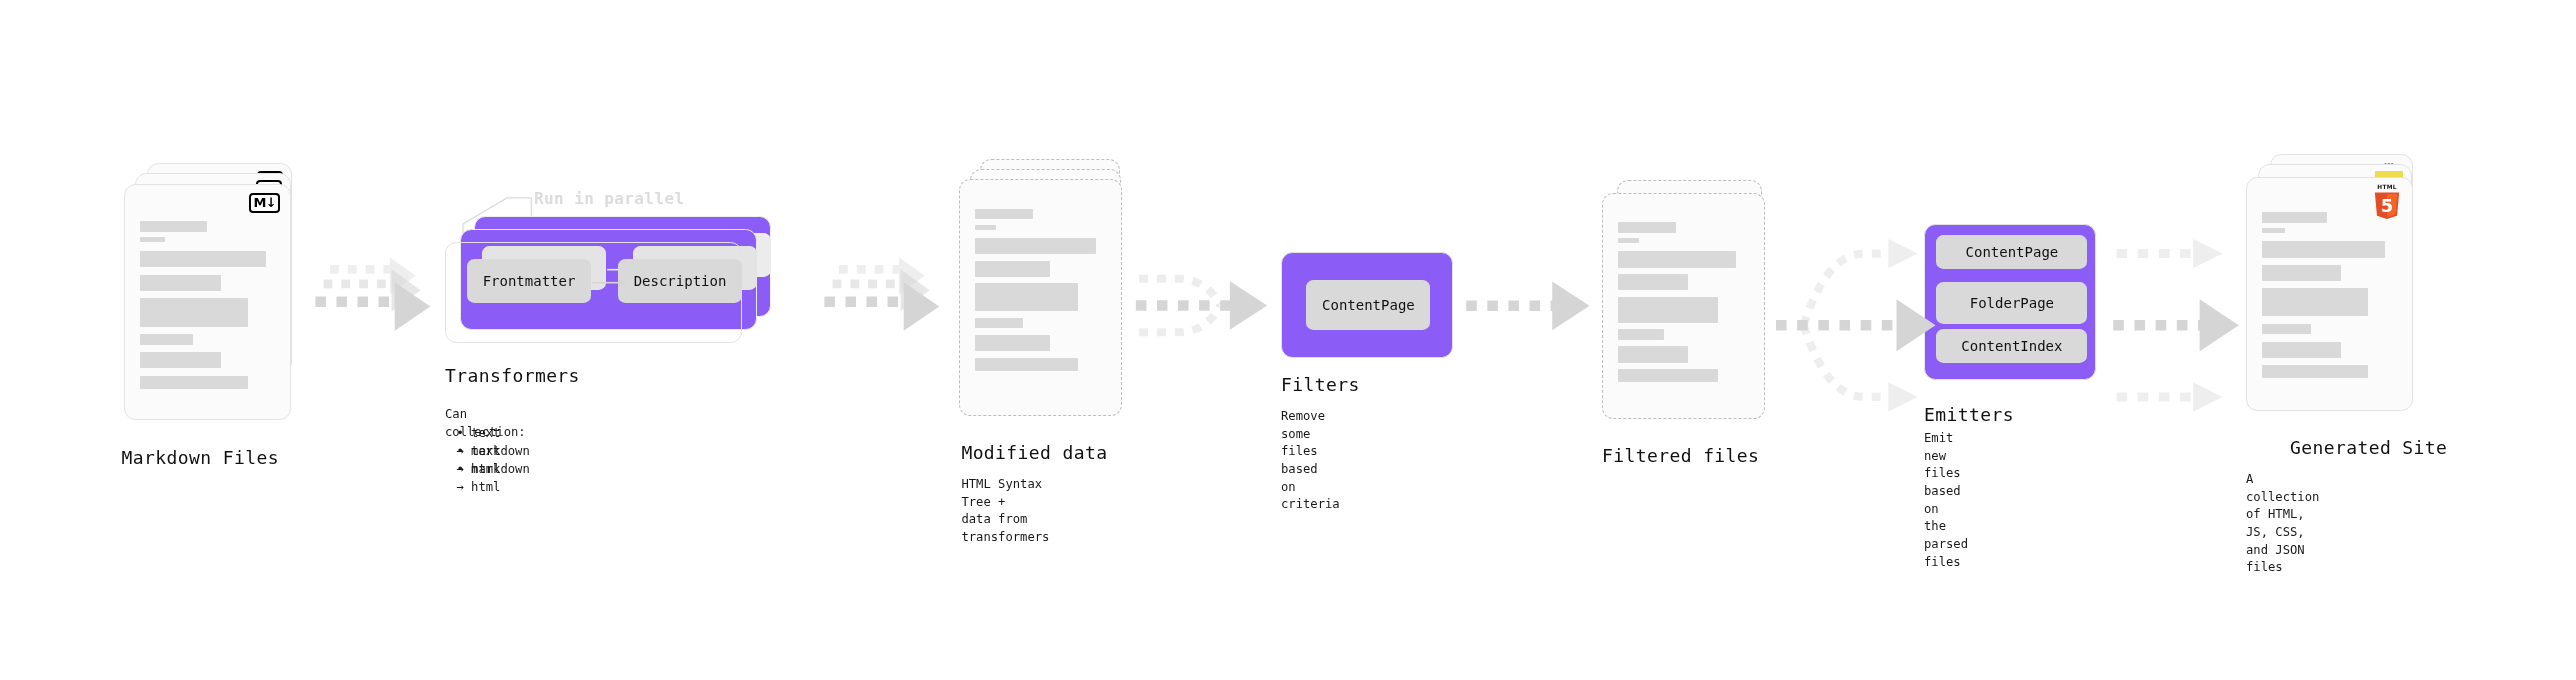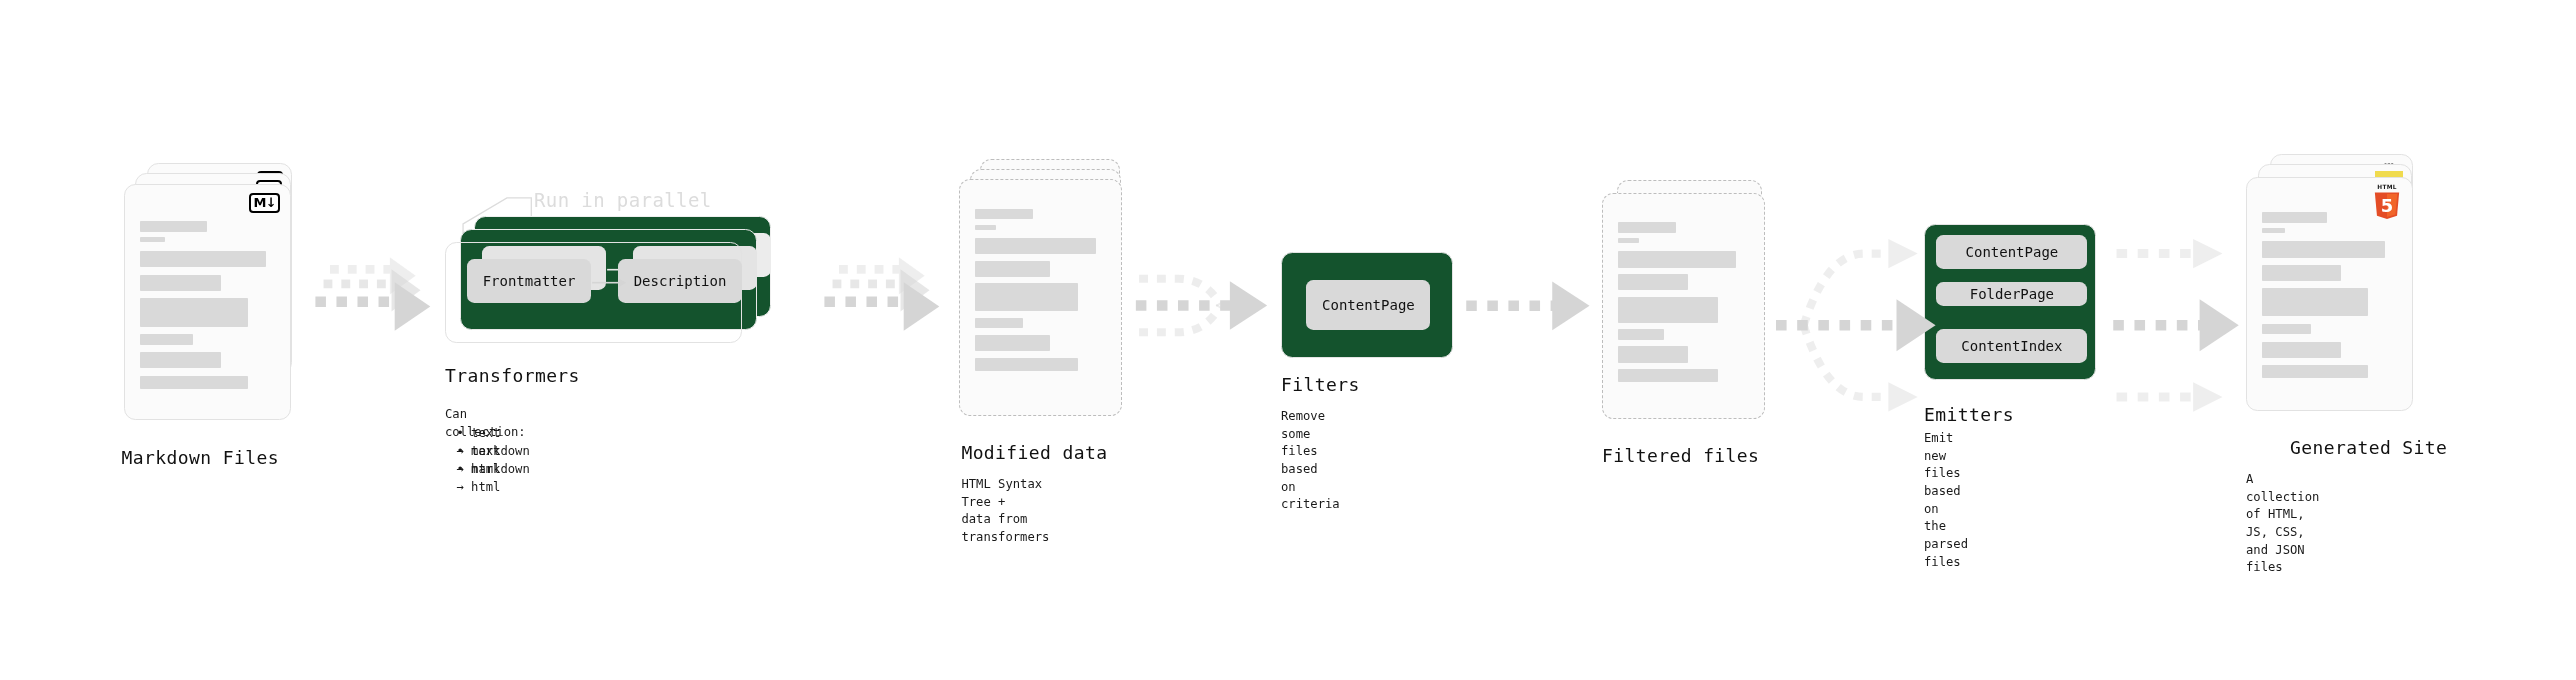--- a/index.html
+++ b/index.html
@@ -65,21 +65,21 @@
     font-size:12.2px;color:#1a1a1a;
     line-height:1.45;
     white-space:pre-line;
   }
 
   
   .groupbox{
     position:absolute;
     border:1.2px solid #e4e4e4;
     border-radius:11.4px;
-    background:#14532d;
+    background:#8b5cf6;
     box-sizing:border-box;
   }
   .pill{
     position:absolute;
     background:#d9d9d9;
     border-radius:7.3px;
     display:flex;align-items:center;justify-content:center;
     font-size:14px;color:#111;
     white-space:nowrap;
   }
@@ -121,21 +121,21 @@
   </div>
 
   <div class="title" style="left:-2.4px;top:284px;">Markdown Files</div>
 </div>
 
 <div class="stage" style="left:445px;top:193px;">
 
   <svg class="conn" width="106" height="65" style="left:13px;top:0px;" viewBox="0 0 130 80">
     <path d="M6,78 L6,38 L60,6 L90,6 L90,32" fill="none" stroke="#dcdcdc" stroke-width="1.6"></path>
   </svg>
-  <div class="title" style="left:89px;top:-4.1px;font-size:19px;color:#dcdcdc;">Run in parallel</div>
+  <div class="title" style="left:89px;top:-4.1px;font-size:16px;color:#dcdcdc;font-weight:bold;">Run in parallel</div>
 
   <div class="groupbox" style="left:29px;top:23px;width:297px;height:101px;border-color:#efefef;">
     <div class="pill" style="left:21px;top:16.3px;width:124px;height:44px;background:#ececec;color:transparent;"></div>
     <div class="pill" style="left:172px;top:16.3px;width:124px;height:44px;background:#ececec;color:transparent;"></div>
     <svg class="conn" width="36" height="11.4" style="left:146px;top:34px;" viewBox="0 0 44 14">
       <path d="M0,7 L33,7" stroke="#eeeeee" stroke-width="2" fill="none"></path>
       <path d="M33,2 L42,7 L33,12 Z" fill="#eeeeee"></path>
     </svg>
   </div>
 
@@ -206,21 +206,21 @@
       <div class="stripe" style="width:53%;height:16.3px;margin-top:6.5px;"></div>
       <div class="stripe" style="width:76%;height:13px;margin-top:6.5px;"></div>
     </div>
   </div>
   <div class="title" style="left:0px;top:265px;">Filtered files</div>
 </div>
 
 <div class="stage" style="left:1924px;top:224px;">
   <div class="groupbox" style="left:0px;top:0px;width:172px;height:156px;">
     <div class="pill" style="left:11.4px;top:9.8px;width:151px;height:34px;">ContentPage</div>
-    <div class="pill" style="left:11.4px;top:57px;width:151px;height:24px;">FolderPage</div>
+    <div class="pill" style="left:11.4px;top:57px;width:151px;height:42px;">FolderPage</div>
     <div class="pill" style="left:11.4px;top:104px;width:151px;height:34px;">ContentIndex</div>
   </div>
   <div class="title" style="left:0px;top:180px;">Emitters</div>
   <div class="subtitle" style="left:0px;top:206px;">Emit new files based on
 the parsed files</div>
 </div>
 
 <div class="stage" style="left:2246px;top:154px;">
 
   <div class="doc" style="left:24.4px;top:0px;width:143px;height:203px;">

